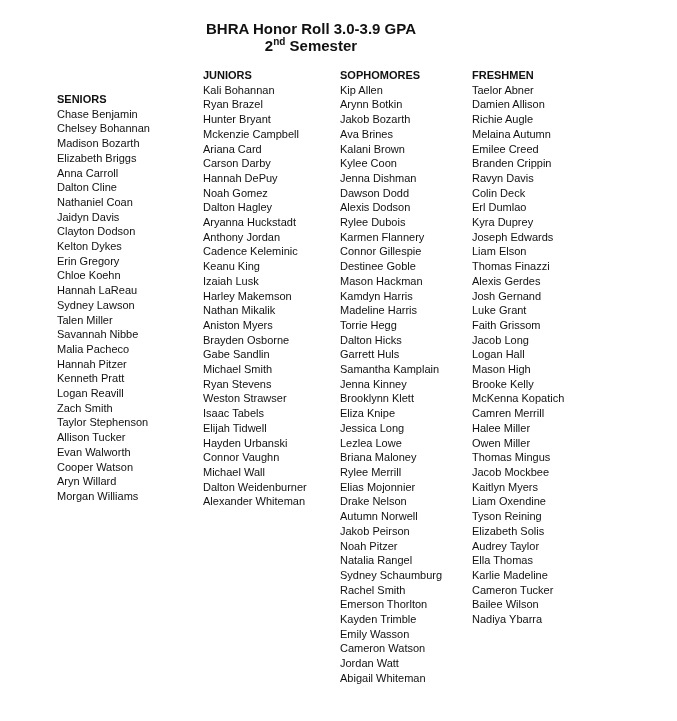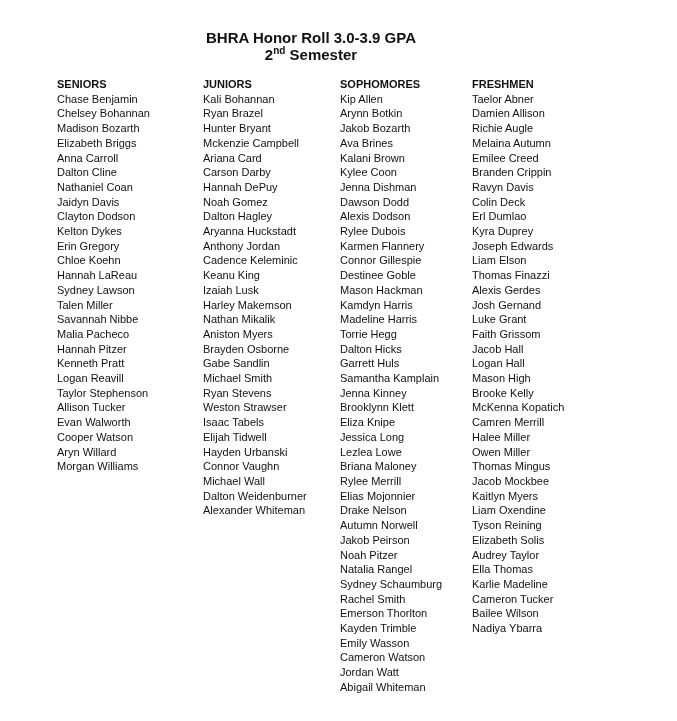--- a/index.html
+++ b/index.html
@@ -10,41 +10,41 @@
       color: #111111;
     }
     .page {
       position: relative;
       width: 677px;
       height: 721px;
       background: #ffffff;
       overflow: hidden;
     }
     .content {
-      padding-top: 29px;
+      padding-top: 20px;
       margin-left: 57px;
       width: 508px;
     }
     .title-block {
       text-align: center;
       font-weight: bold;
       font-size: 15px;
       line-height: 17px;
     }
     .title-block sup {
       font-size: 10px;
       vertical-align: super;
       line-height: 0;
     }
     .columns {
       display: flex;
       margin-top: 14px;
     }
     .column { flex: 0 0 auto; }
-    .column:nth-child(1) { width: 146px; }
+    .column:nth-child(1) { width: 146px; margin-top: 24px; }
     .column:nth-child(2) { width: 137px; }
     .column:nth-child(3) { width: 132px; }
     .column:nth-child(4) { width: 93px;  }
     .col-header {
       font-weight: bold;
       font-size: 11px;
       line-height: 14.7px;
       white-space: nowrap;
     }
     .name {
@@ -78,20 +78,21 @@
           <div class="name">Erin Gregory</div>
           <div class="name">Chloe Koehn</div>
           <div class="name">Hannah LaReau</div>
           <div class="name">Sydney Lawson</div>
           <div class="name">Talen Miller</div>
           <div class="name">Savannah Nibbe</div>
           <div class="name">Malia Pacheco</div>
           <div class="name">Hannah Pitzer</div>
           <div class="name">Kenneth Pratt</div>
           <div class="name">Logan Reavill</div>
+          <div class="name">Zach Smith</div>
           <div class="name">Taylor Stephenson</div>
           <div class="name">Allison Tucker</div>
           <div class="name">Evan Walworth</div>
           <div class="name">Cooper Watson</div>
           <div class="name">Aryn Willard</div>
           <div class="name">Morgan Williams</div>
         </div>
         <div class="column">
           <div class="col-header">JUNIORS</div>
           <div class="name">Kali Bohannan</div>
@@ -180,21 +181,21 @@
           <div class="name">Colin Deck</div>
           <div class="name">Erl Dumlao</div>
           <div class="name">Kyra Duprey</div>
           <div class="name">Joseph Edwards</div>
           <div class="name">Liam Elson</div>
           <div class="name">Thomas Finazzi</div>
           <div class="name">Alexis Gerdes</div>
           <div class="name">Josh Gernand</div>
           <div class="name">Luke Grant</div>
           <div class="name">Faith Grissom</div>
-          <div class="name">Jacob Hall</div>
+          <div class="name">Jacob Long</div>
           <div class="name">Logan Hall</div>
           <div class="name">Mason High</div>
           <div class="name">Brooke Kelly</div>
           <div class="name">McKenna Kopatich</div>
           <div class="name">Camren Merrill</div>
           <div class="name">Halee Miller</div>
           <div class="name">Owen Miller</div>
           <div class="name">Thomas Mingus</div>
           <div class="name">Jacob Mockbee</div>
           <div class="name">Kaitlyn Myers</div>

